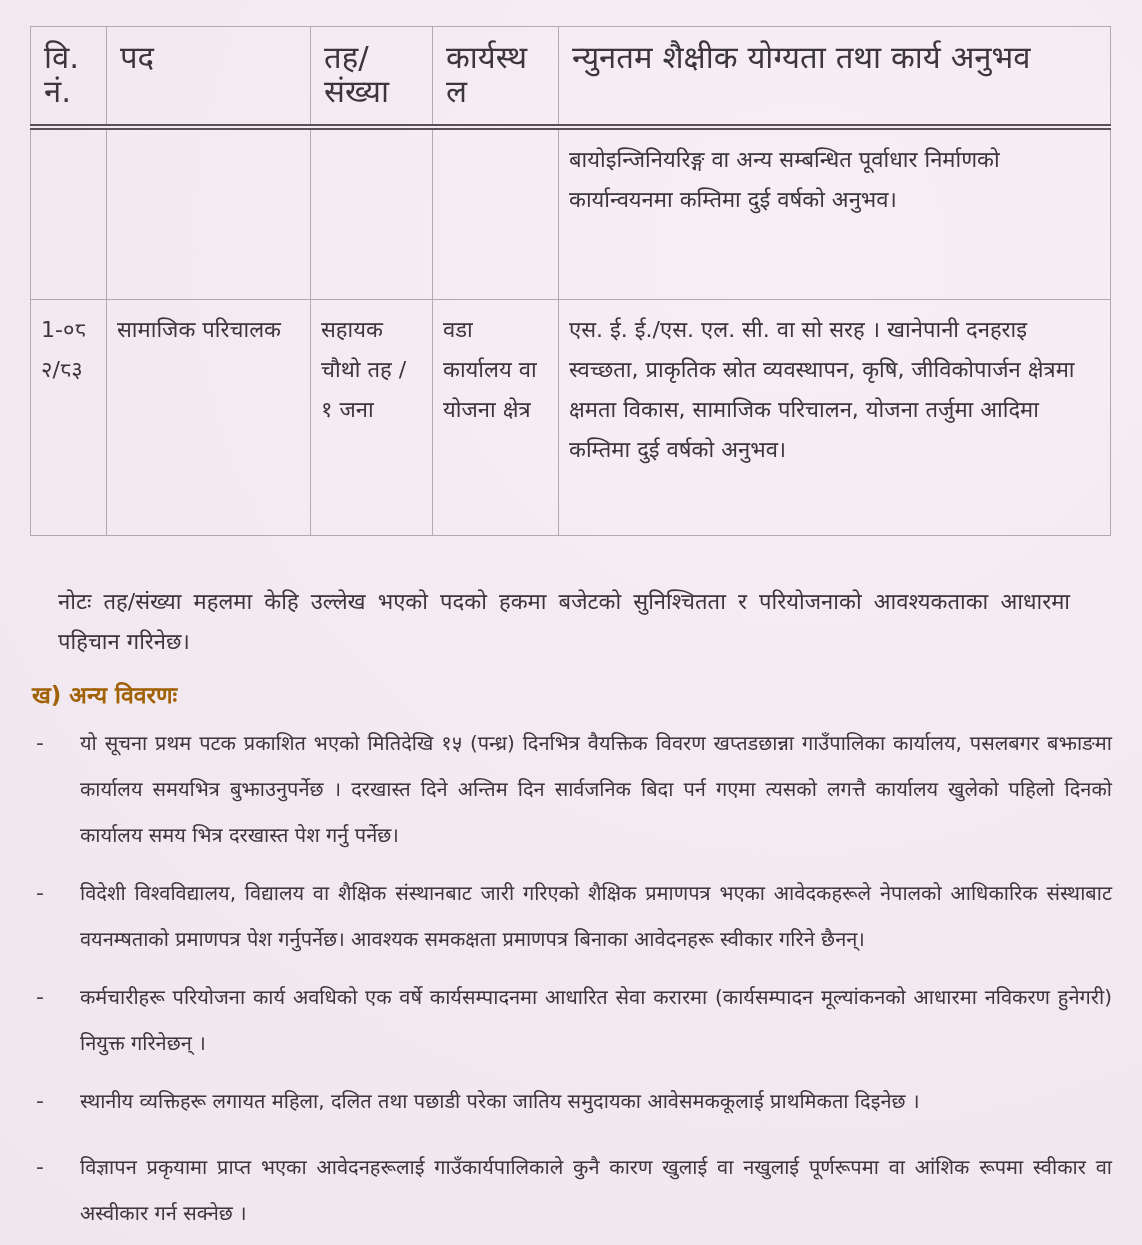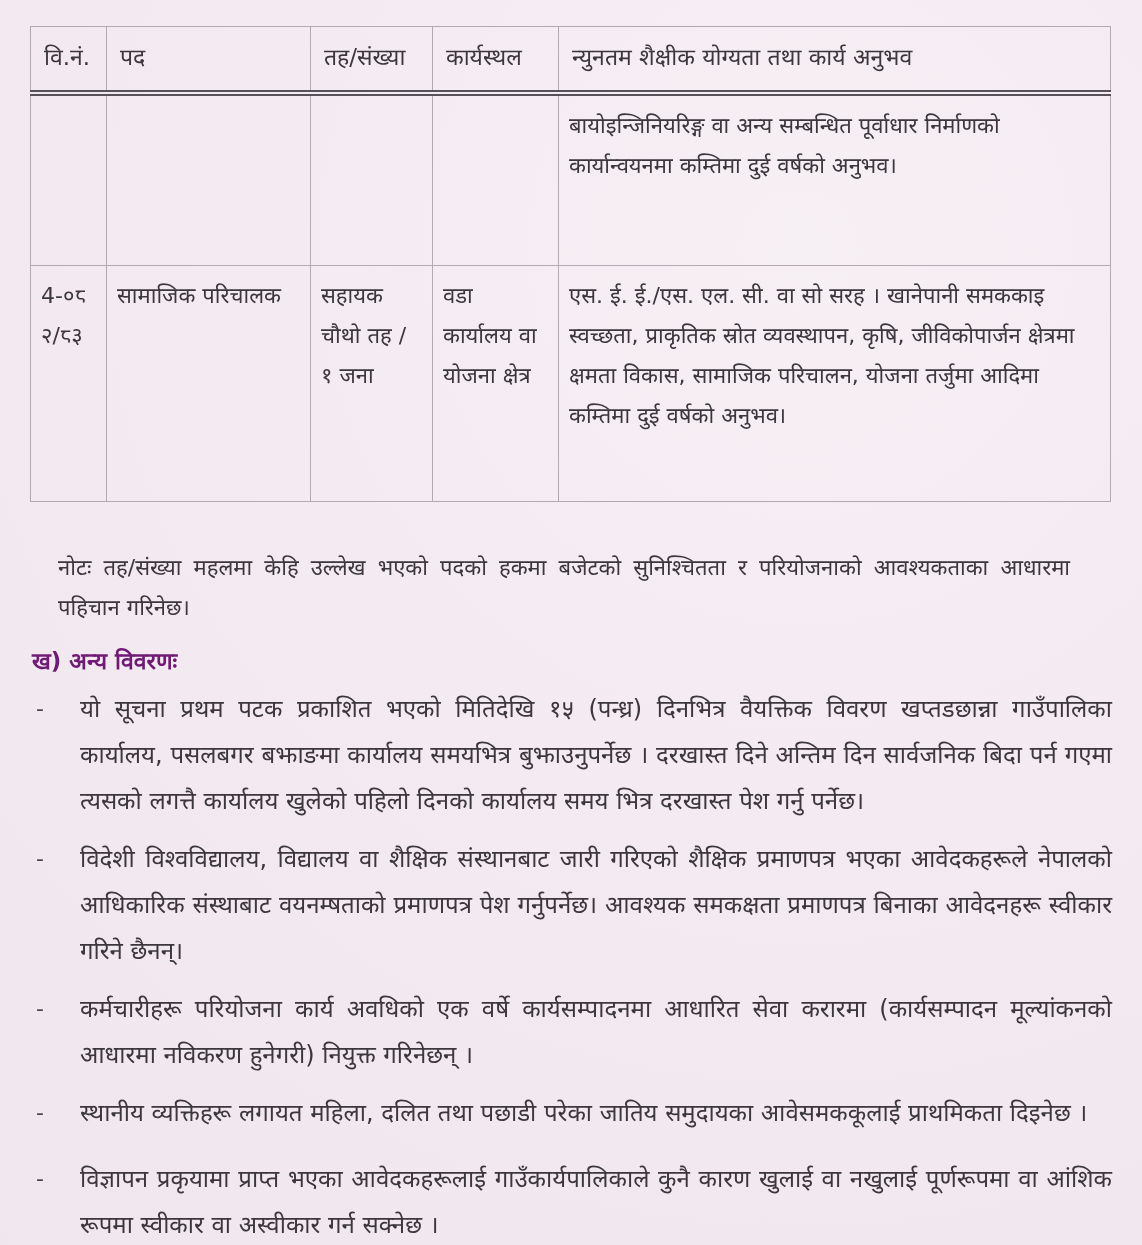--- a/index.html
+++ b/index.html
@@ -39,21 +39,21 @@
     border: 1px solid #b3aab1;
     vertical-align: top;
     padding: 10px 10px;
     font-size: 22px;
     line-height: 40px;
     font-weight: normal;
     text-align: left;
     word-break: break-word;
   }
   table.vacancy thead th {
-    font-size: 23px;
+    font-size: 31px;
     padding: 13px 13px 16px 13px;
     border-bottom: 6px double #57525a;
     line-height: 34px;
   }
   tr.row-cont  { height: 172px; }
   tr.row-data  { height: 236px; }
   td.qual { text-align: justify; }
   td.lvl, td.loc { text-align: justify; }
   
   .note {
@@ -61,21 +61,21 @@
     width: 1012px;
     font-size: 22px;
     line-height: 40px;
     text-align: justify;
   }
   
   .section-heading {
     margin: 16px 0 10px 2px;
     font-size: 23px;
     font-weight: bold;
-    color: #701a75;
+    color: #a16207;
   }
   
   .bullets {
     list-style: none;
     margin: 6px 0 0 0;
     padding: 0;
   }
   .bullets li {
     display: flex;
     align-items: flex-start;
@@ -84,21 +84,21 @@
   .bullets .dash {
     flex: 0 0 44px;
     padding-left: 6px;
     font-size: 22px;
     line-height: 46px;
     color: #4a464d;
   }
   .bullets .btext {
     flex: 1 1 auto;
     max-width: 1048px;
-    font-size: 24px;
+    font-size: 20px;
     line-height: 46px;
     text-align: justify;
   }
   .bullets li.gap-before { margin-top: 20px; }
 </style>
 </head>
 <body>
 
 <div class="page">
 
@@ -121,25 +121,25 @@
     </thead>
     <tbody>
       <tr class="row-cont">
         <td></td>
         <td></td>
         <td class="lvl"></td>
         <td class="loc"></td>
         <td class="qual">बायोइन्जिनियरिङ्ग वा अन्य सम्बन्धित पूर्वाधार निर्माणको कार्यान्वयनमा कम्तिमा दुई वर्षको अनुभव।</td>
       </tr>
       <tr class="row-data">
-        <td>4-०८२/८३</td>
+        <td>1-०८२/८३</td>
         <td>सामाजिक परिचालक</td>
         <td class="lvl">सहायक चौथो तह / १ जना</td>
         <td class="loc">वडा कार्यालय वा योजना क्षेत्र</td>
-        <td class="qual">एस. ई. ई./एस. एल. सी. वा सो सरह । खानेपानी समककाइ स्वच्छता, प्राकृतिक स्रोत व्यवस्थापन, कृषि, जीविकोपार्जन क्षेत्रमा क्षमता विकास, सामाजिक परिचालन, योजना तर्जुमा आदिमा कम्तिमा दुई वर्षको अनुभव।</td>
+        <td class="qual">एस. ई. ई./एस. एल. सी. वा सो सरह । खानेपानी दनहराइ स्वच्छता, प्राकृतिक स्रोत व्यवस्थापन, कृषि, जीविकोपार्जन क्षेत्रमा क्षमता विकास, सामाजिक परिचालन, योजना तर्जुमा आदिमा कम्तिमा दुई वर्षको अनुभव।</td>
       </tr>
     </tbody>
   </table>
 
   <p class="note">नोटः तह/संख्या महलमा केहि उल्लेख भएको पदको हकमा बजेटको सुनिश्चितता र परियोजनाको आवश्यकताका आधारमा पहिचान गरिनेछ।</p>
 
   <h2 class="section-heading">ख) अन्य विवरणः</h2>
 
   <ul class="bullets">
     <li>
@@ -153,17 +153,17 @@
     <li>
       <span class="dash">-</span>
       <span class="btext">कर्मचारीहरू परियोजना कार्य अवधिको एक वर्षे कार्यसम्पादनमा आधारित सेवा करारमा (कार्यसम्पादन मूल्यांकनको आधारमा नविकरण हुनेगरी) नियुक्त गरिनेछन् ।</span>
     </li>
     <li>
       <span class="dash">-</span>
       <span class="btext">स्थानीय व्यक्तिहरू लगायत महिला, दलित तथा पछाडी परेका जातिय समुदायका आवेसमककूलाई प्राथमिकता दिइनेछ ।</span>
     </li>
     <li class="gap-before">
       <span class="dash">-</span>
-      <span class="btext">विज्ञापन प्रकृयामा प्राप्त भएका आवेदकहरूलाई गाउँकार्यपालिकाले कुनै कारण खुलाई वा नखुलाई पूर्णरूपमा वा आंशिक रूपमा स्वीकार वा अस्वीकार गर्न सक्नेछ ।</span>
+      <span class="btext">विज्ञापन प्रकृयामा प्राप्त भएका आवेदनहरूलाई गाउँकार्यपालिकाले कुनै कारण खुलाई वा नखुलाई पूर्णरूपमा वा आंशिक रूपमा स्वीकार वा अस्वीकार गर्न सक्नेछ ।</span>
     </li>
   </ul>
 
 </div>
 
 </body></html>

